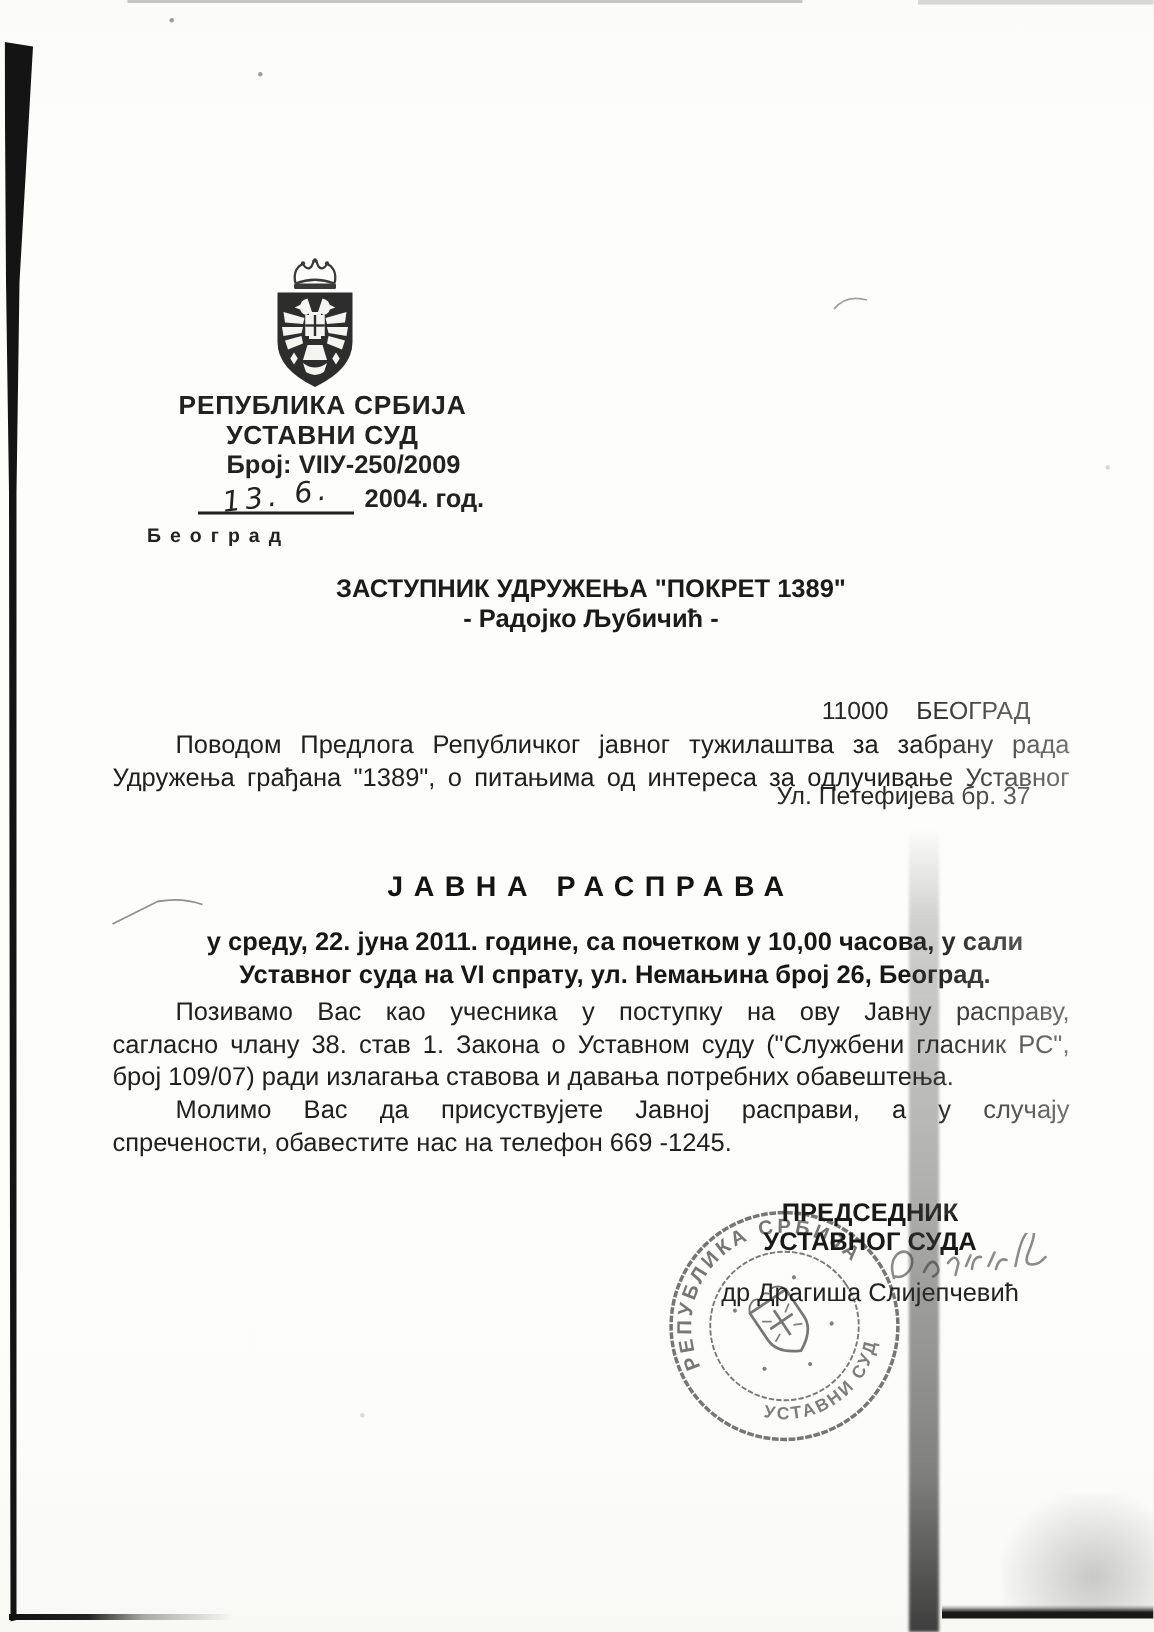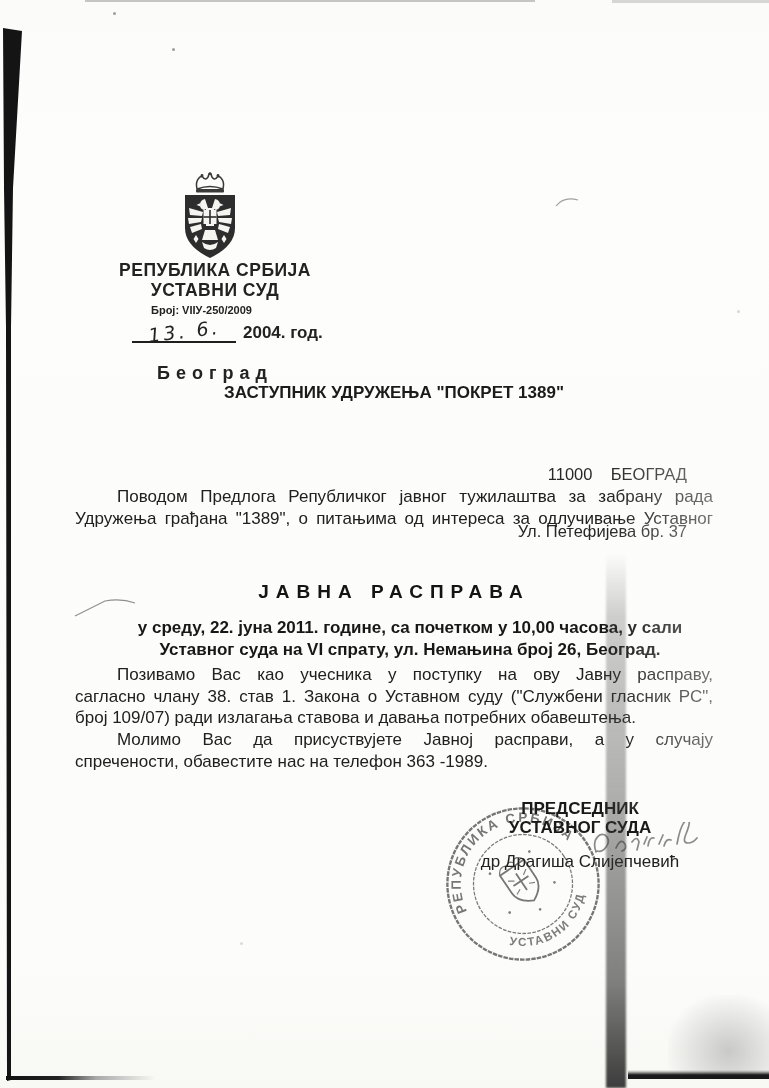--- a/index.html
+++ b/index.html
@@ -5,27 +5,27 @@
   html,body{margin:0;padding:0;background:#e8e8e6;}
   .page{
     position:relative;width:769px;height:1088px;overflow:hidden;
     background:linear-gradient(180deg,#fbfbf9 0%,#fdfdfc 12%,#fcfcfa 88%,#f8f8f5 100%);
     font-family:"Liberation Sans",sans-serif;color:#1d1d1d;padding-left:24px;
   }
   
   .emblem{position:absolute;left:172px;top:172px;width:76px;height:92px;}
   .letterhead{position:absolute;left:98px;top:261px;width:234px;font-weight:bold;color:#222;}
   .lh-center{font-size:17.5px;line-height:19.5px;text-align:center;letter-spacing:.5px;}
-  .lh-broj{font-size:11px;line-height:20px;padding-left:53px;}
+  .lh-broj{font-size:17px;line-height:20px;padding-left:53px;}
   .lh-date{padding-left:34px;height:23px;font-size:17px;line-height:20px;white-space:nowrap;}
   .hw-line{display:inline-block;width:104px;border-bottom:2px solid #1f1f1f;text-align:center;vertical-align:bottom;height:21px;}
   .hw{display:inline-block;font-family:"DejaVu Sans",sans-serif;font-style:italic;font-weight:normal;
       font-size:19px;letter-spacing:3px;color:#222;transform:rotate(-7deg) translateY(1px);}
   .lh-god{margin-left:7px;}
-  .lh-city{font-size:18px;letter-spacing:6px;text-align:center;margin-top:20px;}
+  .lh-city{font-size:13px;letter-spacing:6px;margin-top:6px;}
   
   .recipient{position:absolute;left:75px;top:383px;width:638px;text-align:center;
              font-weight:bold;font-size:17px;line-height:19.5px;color:#1b1b1b;}
   .address{position:absolute;top:427px;right:106px;text-align:right;font-size:16.5px;
            line-height:19px;white-space:pre;color:#282828;}
   
   .para{position:absolute;left:75px;width:638px;font-size:17px;line-height:21.7px;color:#202020;}
   .jline{text-align:justify;text-align-last:justify;}
   .lline{text-align:left;}
   .indent{text-indent:42px;}
@@ -106,20 +106,21 @@
     <div class="lh-center">УСТАВНИ СУД</div>
     <div class="lh-broj">Број: VIIУ-250/2009</div>
     <div class="lh-date">
       <span class="hw-line"><span class="hw">13. 6.</span></span><span class="lh-god">2004. год.</span>
     </div>
     <div class="lh-city">Београд</div>
   </div>
 
   <div class="recipient">
     <div>ЗАСТУПНИК УДРУЖЕЊА "ПОКРЕТ 1389"</div>
+    <div>- Радојко Љубичић -</div>
   </div>
   <div class="address">
     <div>11000    БЕОГРАД</div>
     <div>Ул. Петефијева бр. 37</div>
   </div>
 
   <div class="para" style="top:486px">
     <div class="jline indent">Поводом Предлога Републичког јавног тужилаштва за забрану рада</div>
     <div class="jline">Удружења грађана "1389", о питањима од интереса за одлучивање Уставног</div>
   </div>
@@ -132,21 +133,21 @@
   </div>
 
   <div class="para" style="top:664px">
     <div class="jline indent">Позивамо Вас као учесника у поступку на ову Јавну расправу,</div>
     <div class="jline">сагласно члану 38. став 1. Закона о Уставном суду ("Службени гласник РС",</div>
     <div class="lline">број 109/07) ради излагања ставова и давања потребних обавештења.</div>
   </div>
 
   <div class="para" style="top:729px">
     <div class="jline indent">Молимо Вас да присуствујете Јавној расправи, а у случају</div>
-    <div class="lline">спречености, обавестите нас на телефон 363 -1989.</div>
+    <div class="lline">спречености, обавестите нас на телефон 669 -1245.</div>
   </div>
 
 
   <svg class="stamp" viewBox="0 0 200 200">
     <circle cx="100" cy="100" r="84" fill="none" stroke="#5f5f5f" stroke-width="2.6" stroke-dasharray="5 1.2"></circle>
     <circle cx="100" cy="100" r="55" fill="none" stroke="#636363" stroke-width="1.4" stroke-dasharray="4 1.5"></circle>
     <defs>
       <path id="arcTop" d="M100,100 m-69,0 a69,69 0 1,1 138,0"></path>
       <path id="arcBottom" d="M100,100 m-69,0 a69,69 0 1,0 138,0"></path>
     </defs>

